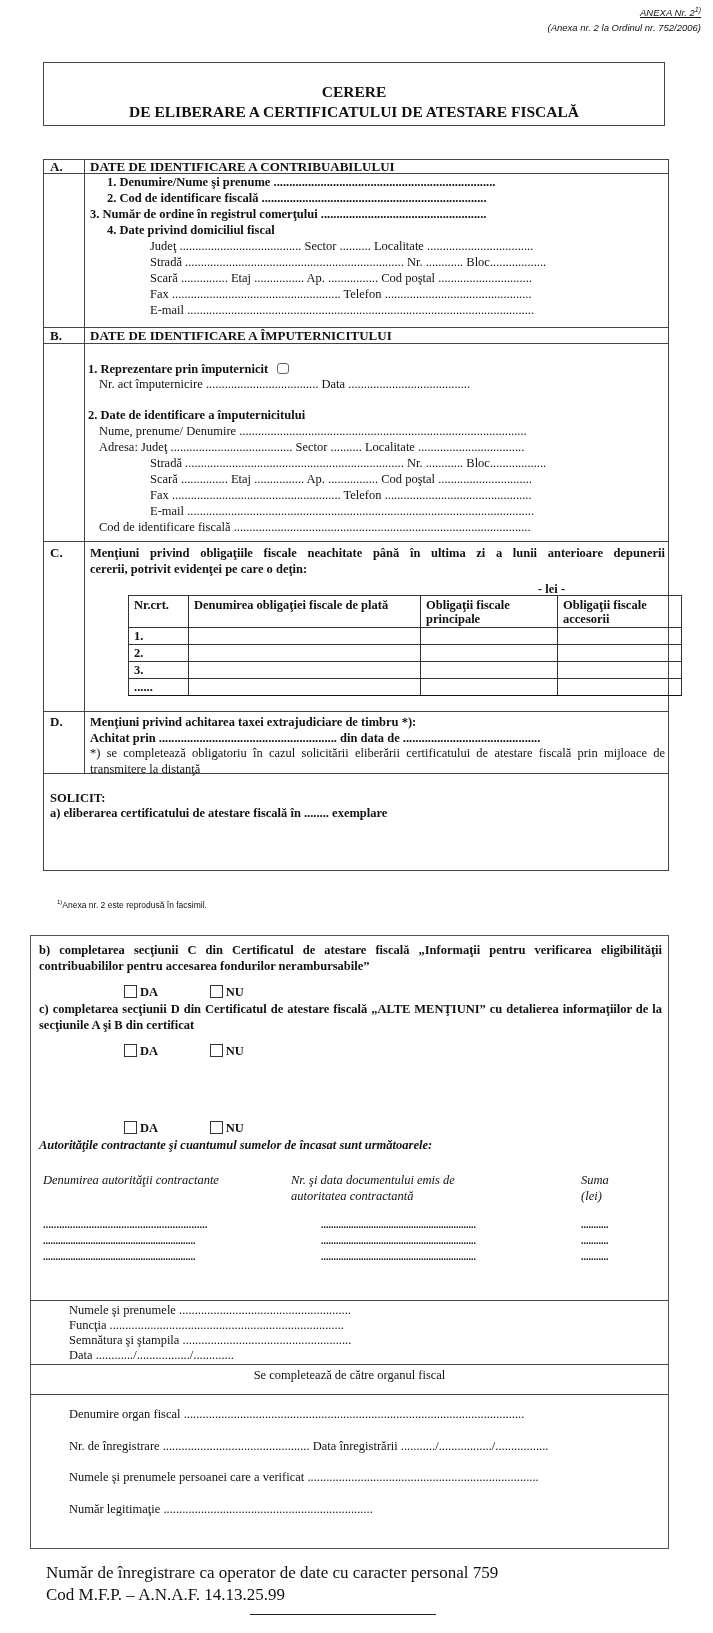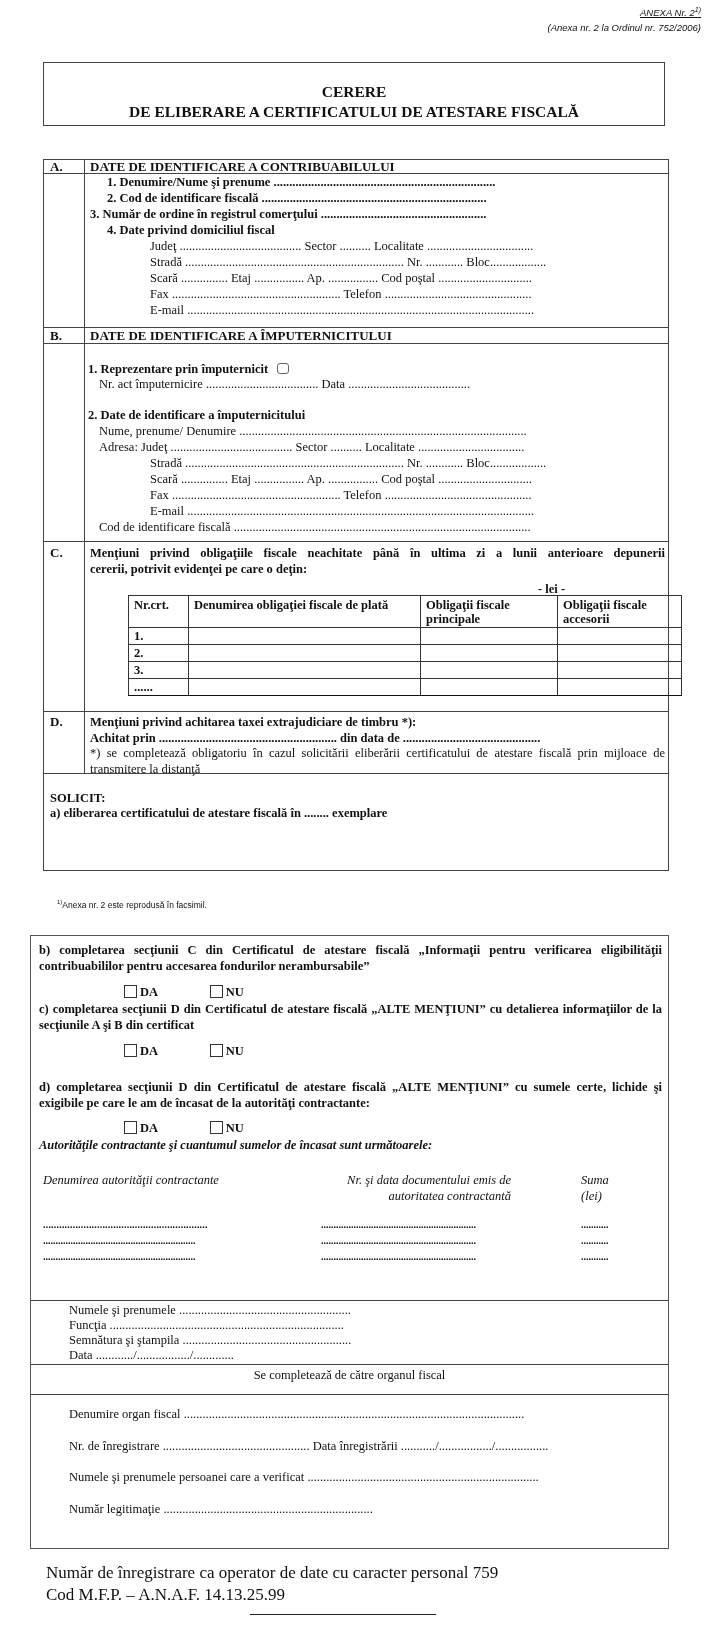--- a/index.html
+++ b/index.html
@@ -154,30 +154,29 @@
     <span class="cb"></span><span>DA</span>
     <span style="display:inline-block; width:46px;"></span>
     <span class="cb"></span><span>NU</span>
   </div>
   <div class="abs b just" style="left:8px; top:65px; width:623px; line-height:16px;">c) completarea secţiunii D din Certificatul de atestare fiscală „ALTE MENŢIUNI” cu detalierea informaţiilor de la secţiunile A şi B din certificat</div>
   <div class="abs b line" style="left:93px; top:107px;">
     <span class="cb"></span><span>DA</span>
     <span style="display:inline-block; width:46px;"></span>
     <span class="cb"></span><span>NU</span>
   </div>
-  <div class="abs b just" style="left:8px; top:143px; width:623px; line-height:16px;">d) completarea secţiunii D din Certificatul de atestare fiscală „ALTE MENŢIUNI” cu  sumele certe, lichide şi exigibile pe care le am de încasat de la autorităţi contractante:</div>
   <div class="abs b line" style="left:93px; top:184px;">
     <span class="cb"></span><span>DA</span>
     <span style="display:inline-block; width:46px;"></span>
     <span class="cb"></span><span>NU</span>
   </div>
   <div class="abs b line" style="left:8px; top:201px;font-style:italic;">Autorităţile contractante şi cuantumul sumelor de încasat sunt următoarele:</div>
 
   <div class="abs i line" style="left:12px; top:236px;">Denumirea autorităţii contractante</div>
-  <div class="abs i" style="left:260px; top:236px; width:220px; text-align:right;">Nr. şi data documentului emis de autoritatea contractantă</div>
+  <div class="abs i" style="left:260px; top:236px; width:220px; text-align:left;">Nr. şi data documentului emis de autoritatea contractantă</div>
   <div class="abs i" style="left:550px; top:236px; width:40px;">Suma (lei)</div>
 
   <div class="abs line b" style="left:12px; top:283px; font-size:10px; letter-spacing:0.2px;">.............................................................</div>
   <div class="abs line b" style="left:290px; top:283px; font-size:10px;">..............................................................</div>
   <div class="abs line b" style="left:550px; top:283px; font-size:10px;">...........</div>
   <div class="abs line b" style="left:12px; top:299px; font-size:10px;">.............................................................</div>
   <div class="abs line b" style="left:290px; top:299px; font-size:10px;">..............................................................</div>
   <div class="abs line b" style="left:550px; top:299px; font-size:10px;">...........</div>
   <div class="abs line b" style="left:12px; top:315px; font-size:10px;">.............................................................</div>
   <div class="abs line b" style="left:290px; top:315px; font-size:10px;">..............................................................</div>

